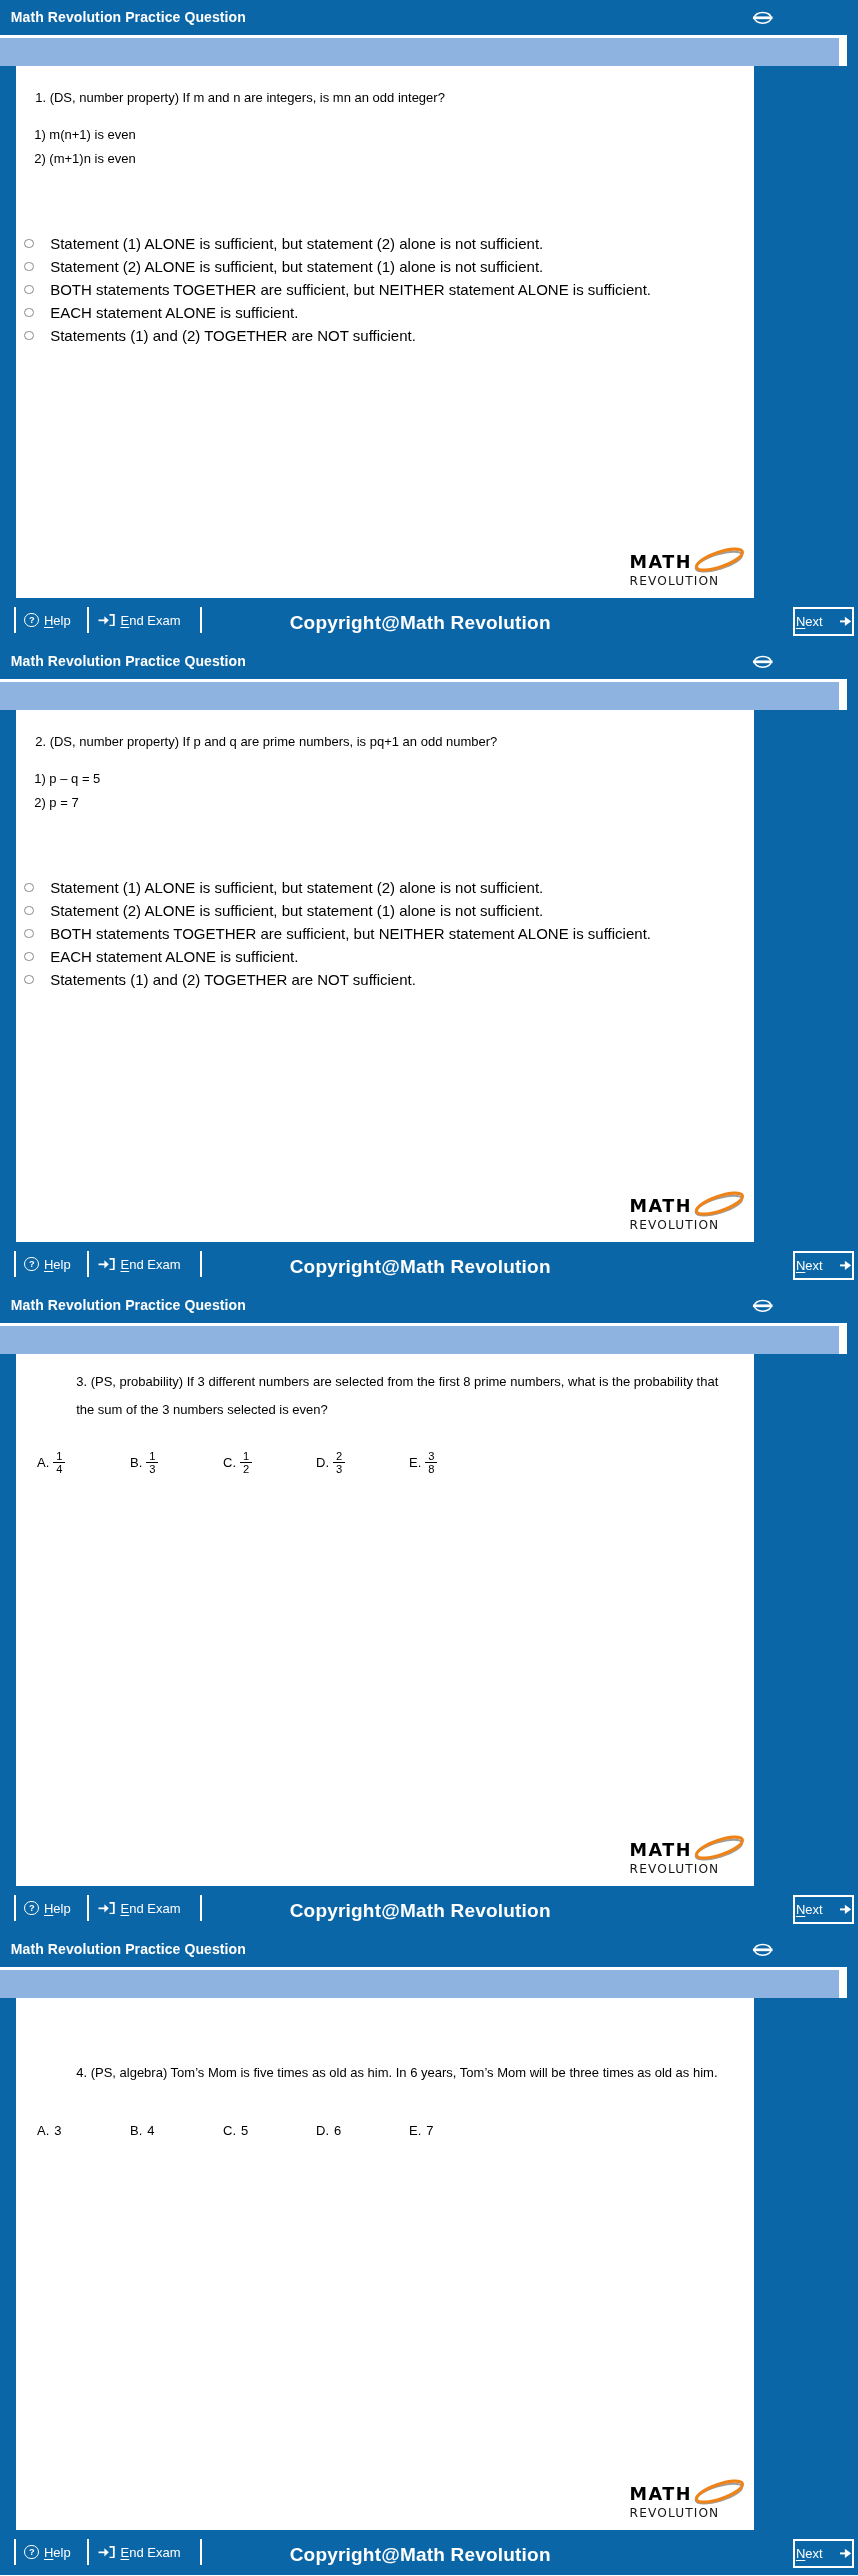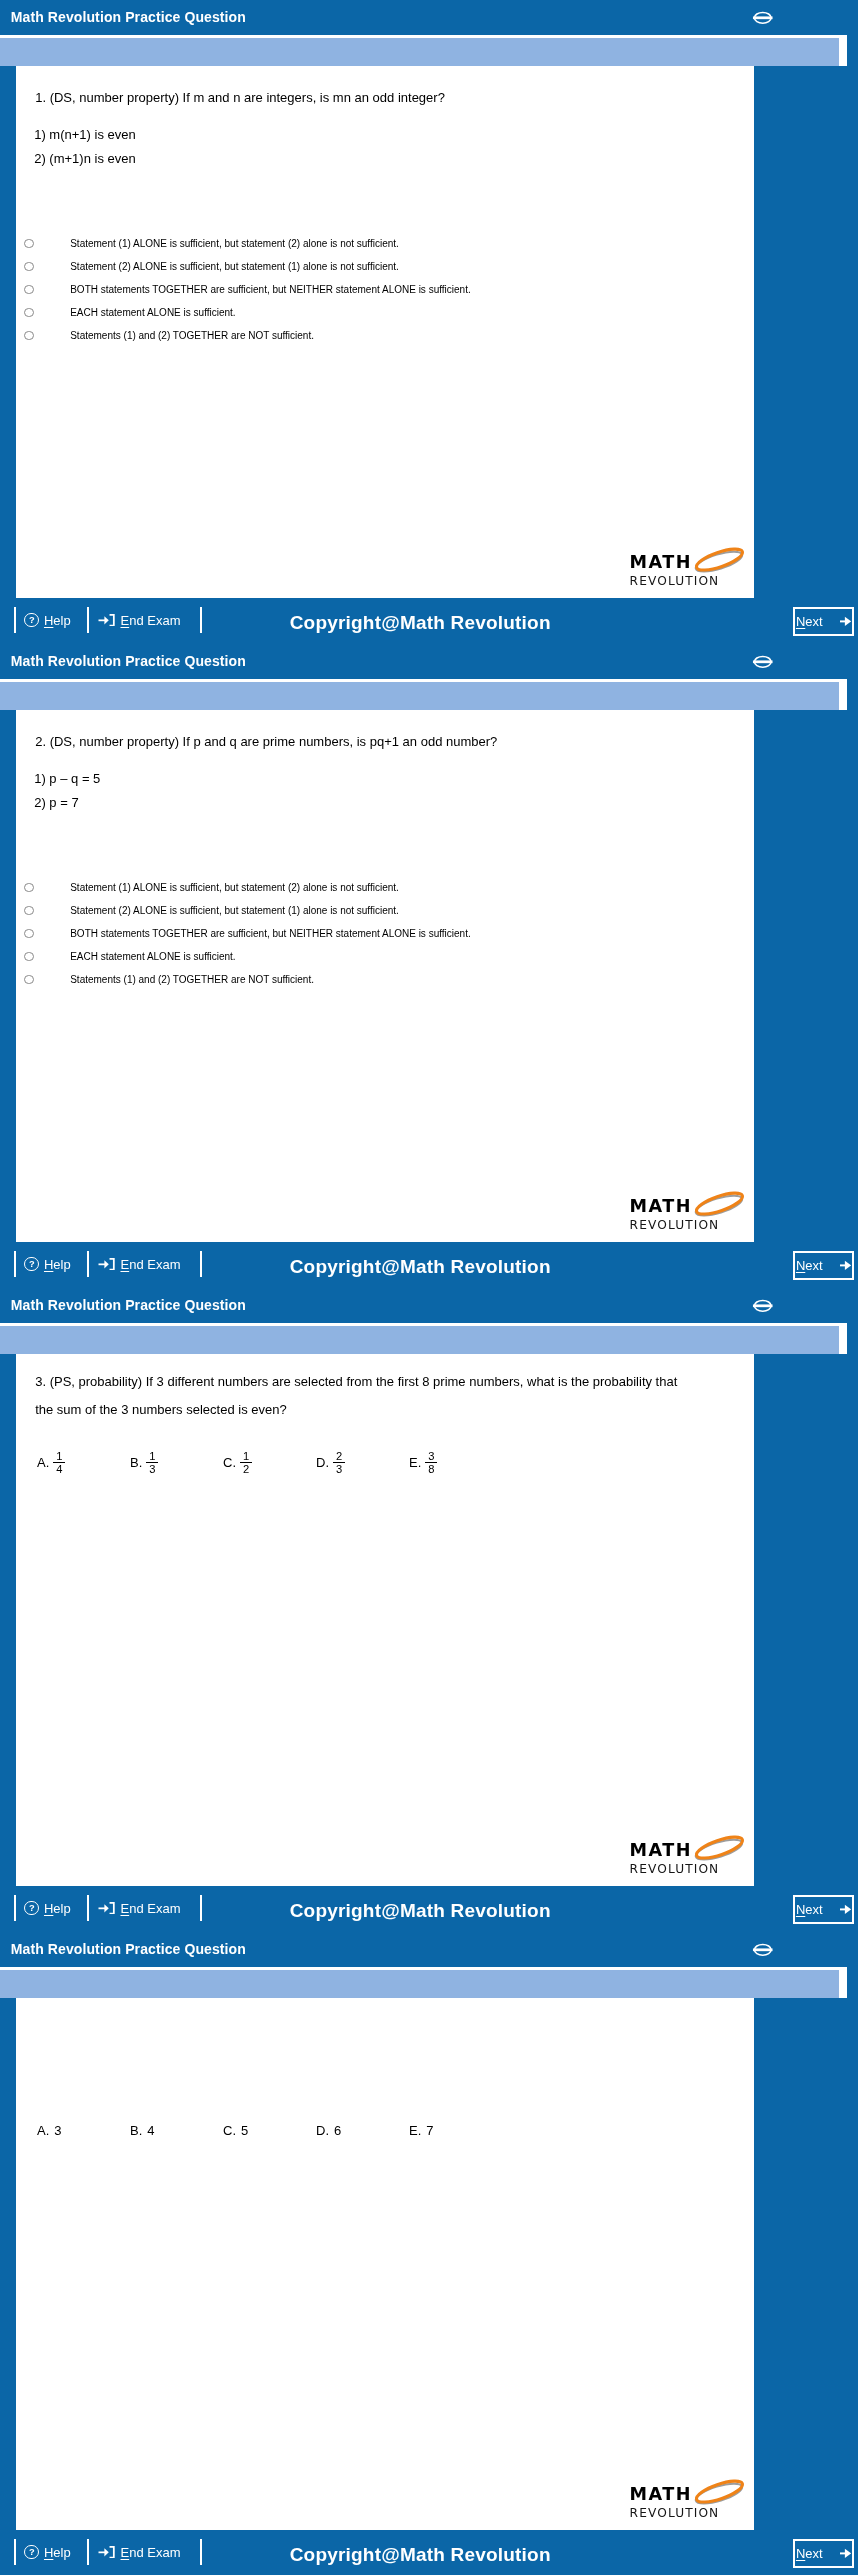--- a/index.html
+++ b/index.html
@@ -14,30 +14,30 @@
 
   
   .sep{position:absolute;top:35px;left:0;width:847px;height:2.9px;background:#fff;}
   .band{position:absolute;top:38px;left:0;width:839px;height:28px;background:#8fb3e1;}
   .band-edge{position:absolute;top:38px;left:839px;width:7.8px;height:28px;background:#fff;}
 
   
   .card{position:absolute;top:66px;left:15.6px;width:738px;height:532px;background:#fff;}
   .question{position:absolute;left:19.6px;top:17.6px;right:23.5px;font-size:13px;line-height:28px;white-space:nowrap;}
   .question.two-line{white-space:normal;}
-  .q-line{white-space:nowrap;}
+  .q-line{white-space:nowrap;margin-left:41px;}
   .stmt{position:absolute;left:18.6px;font-size:13px;white-space:nowrap;}
   .stmt1{top:61px;}
   .stmt2{top:85px;}
 
   
   .ds-opts{position:absolute;left:0;top:166px;width:100%;}
   .opt-row{display:flex;align-items:center;height:23px;cursor:default;}
   .opt-radio{flex:none;width:7.8px;height:7.8px;margin-left:8.8px;border:1px solid #8a8a8a;border-radius:50%;background:#fff;}
-  .opt-text{margin-left:36px;font-size:10px;white-space:nowrap;text-align:center;}
+  .opt-text{margin-left:16px;font-size:15px;white-space:nowrap;text-align:center;}
 
   
   .ps-opts{position:absolute;left:21.5px;display:flex;}
   .ps-opt{width:93px;display:flex;align-items:center;font-size:13px;}
   .ps-letter{white-space:nowrap;}
   .frac{display:inline-block;text-align:center;margin-left:3.9px;font-size:11.2px;line-height:12.2px;}
   .frac .num{display:block;border-bottom:1px solid #000;padding:0 2.9px;}
   .frac .den{display:block;padding:0 2.9px;}
   .ps-val{margin-left:4.9px;}
   .opts-q3{top:96px;}
@@ -335,20 +335,21 @@
             <ellipse cx="12" cy="10" rx="8.5" ry="5.5" fill="none" stroke="#fff" stroke-width="1.6"></ellipse>
             <rect x="2" y="8.6" width="20" height="2.8" fill="#fff"></rect>
           </svg>
       </span>
     </div>
     <div class="sep"></div>
     <div class="band"></div>
     <div class="band-edge"></div>
     <div class="card">
       <div class="question two-line q-top-q4">
+        <div class="q-line">4. (PS, algebra) Tom’s Mom is five times as old as him.  In 6 years, Tom’s Mom will be three times as old as him.</div>
       </div>
       <div class="ps-opts opts-q4">
         <span class="ps-opt">
             <span class="ps-letter">A.</span>
             <span class="ps-val">3</span>
           </span>
         <span class="ps-opt">
             <span class="ps-letter">B.</span>
             <span class="ps-val">4</span>
           </span>

